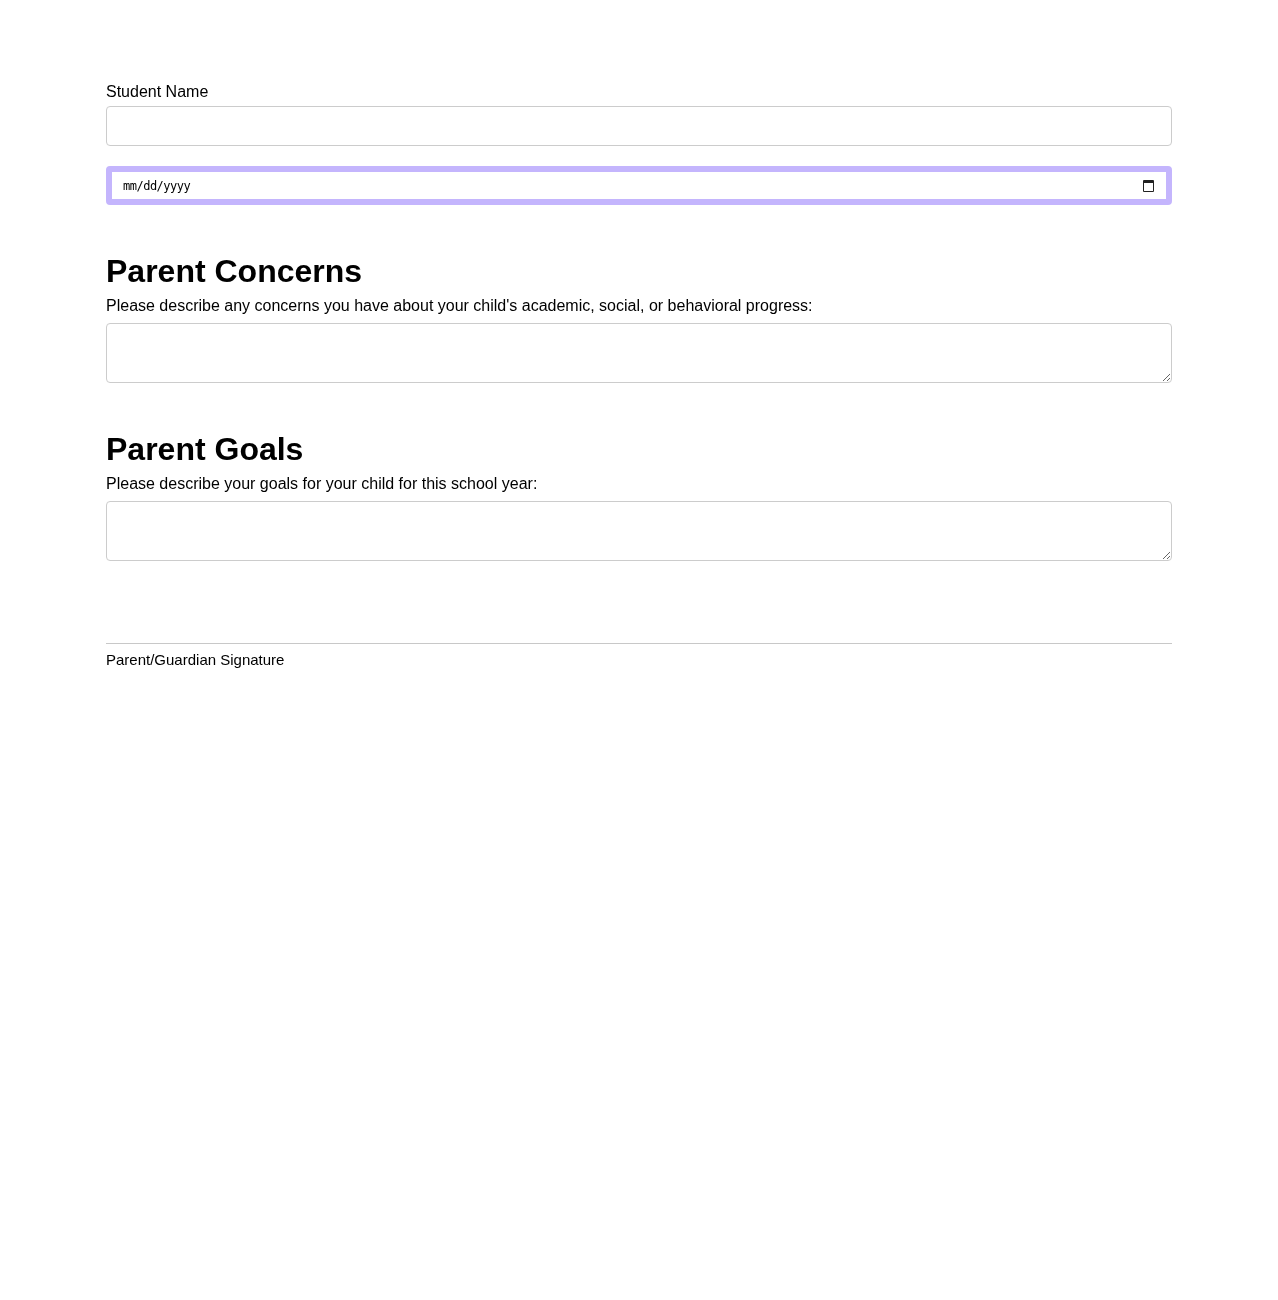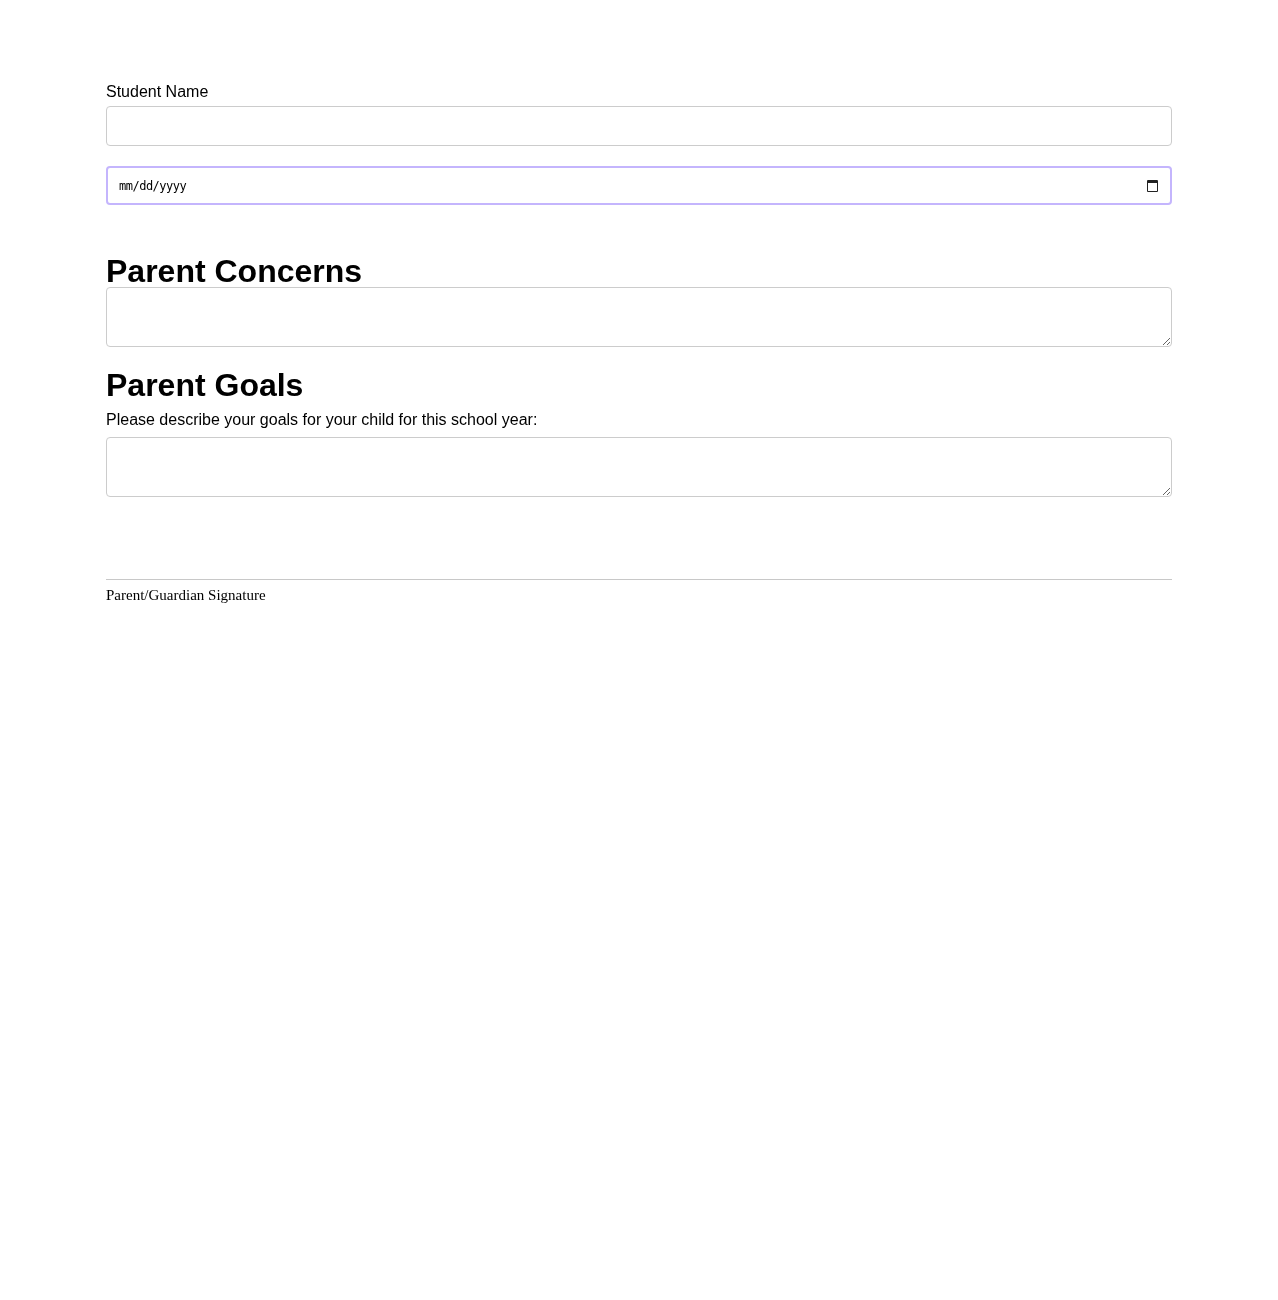--- a/index.html
+++ b/index.html
@@ -47,21 +47,21 @@
       border: 1px solid #cccccc;
       border-radius: 4px;
       background: #fff;
       width: 100%;
       padding: 0 10px;
       font-family: "Liberation Sans", sans-serif;
       font-size: 14px;
     }
     .date-input {
       height: 39px;
-      border: 2px solid #c4b5fd;
+      border: 6px solid #c4b5fd;
       border-radius: 4px;
       background: #fff;
       width: 100%;
       display: flex;
       align-items: center;
       justify-content: space-between;
       padding: 0 12px 0 11px;
       cursor: text;
     }
     .date-placeholder {
@@ -121,21 +121,20 @@
       flex: 1;
     }
     .sig-line {
       height: 0;
       border-top: 1px solid #c8c8c8;
     }
     .sig-label {
       font-size: 15px;
       line-height: 17px;
       margin-top: 7px;
-      font-family: Liberation Serif, serif;
     }
   </style>
 </head>
 <body>
 
 <div class="page">
 
 
   <div class="row">
     <div class="field">
@@ -145,26 +144,27 @@
     <div class="field">
       <div class="date-input">
         <span class="date-placeholder">mm/dd/yyyy</span>
         <span class="calendar-icon"></span>
       </div>
     </div>
   </div>
 
   <div class="section" style="margin-top:50px;">
     <h2 class="section-title">Parent Concerns</h2>
+    <div class="section-prompt">Please describe any concerns you have about your child's academic, social, or behavioral progress:</div>
     <div class="textarea-wrap">
       <textarea class="area" style=""></textarea>
     </div>
   </div>
 
-  <div class="section" style="margin-top:22px;">
+  <div class="section" style="margin-top:50px;">
     <h2 class="section-title">Parent Goals</h2>
     <div class="section-prompt">Please describe your goals for your child for this school year:</div>
     <div class="textarea-wrap">
       <textarea class="area" style=""></textarea>
     </div>
   </div>
 
 
   <div class="sig-row">
     <div class="sig">

